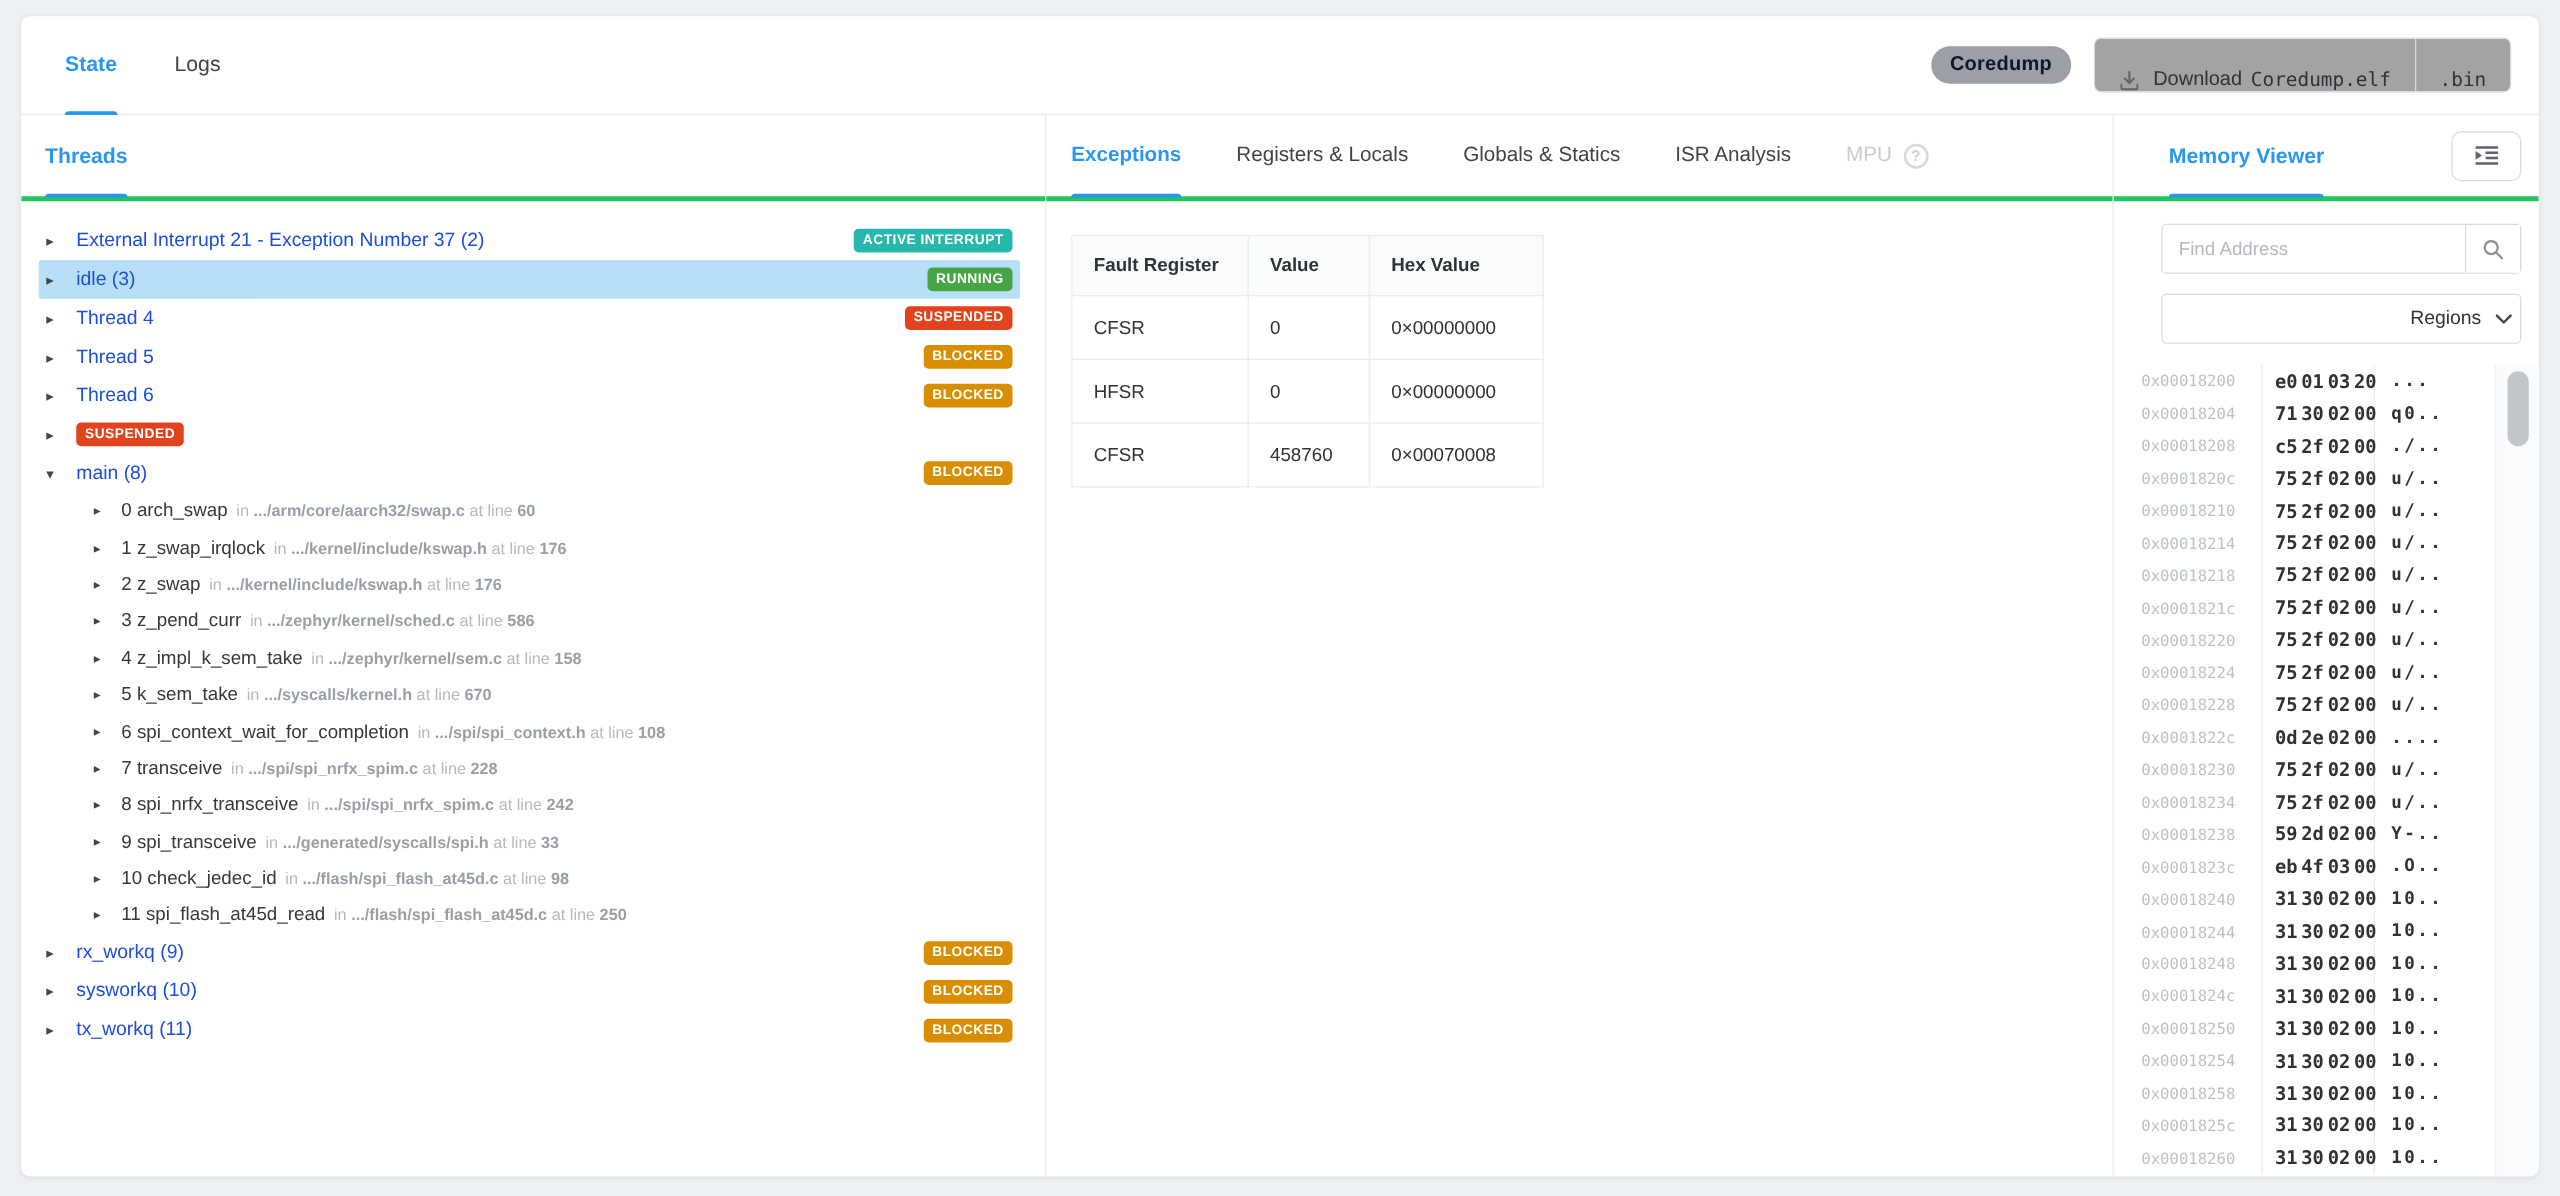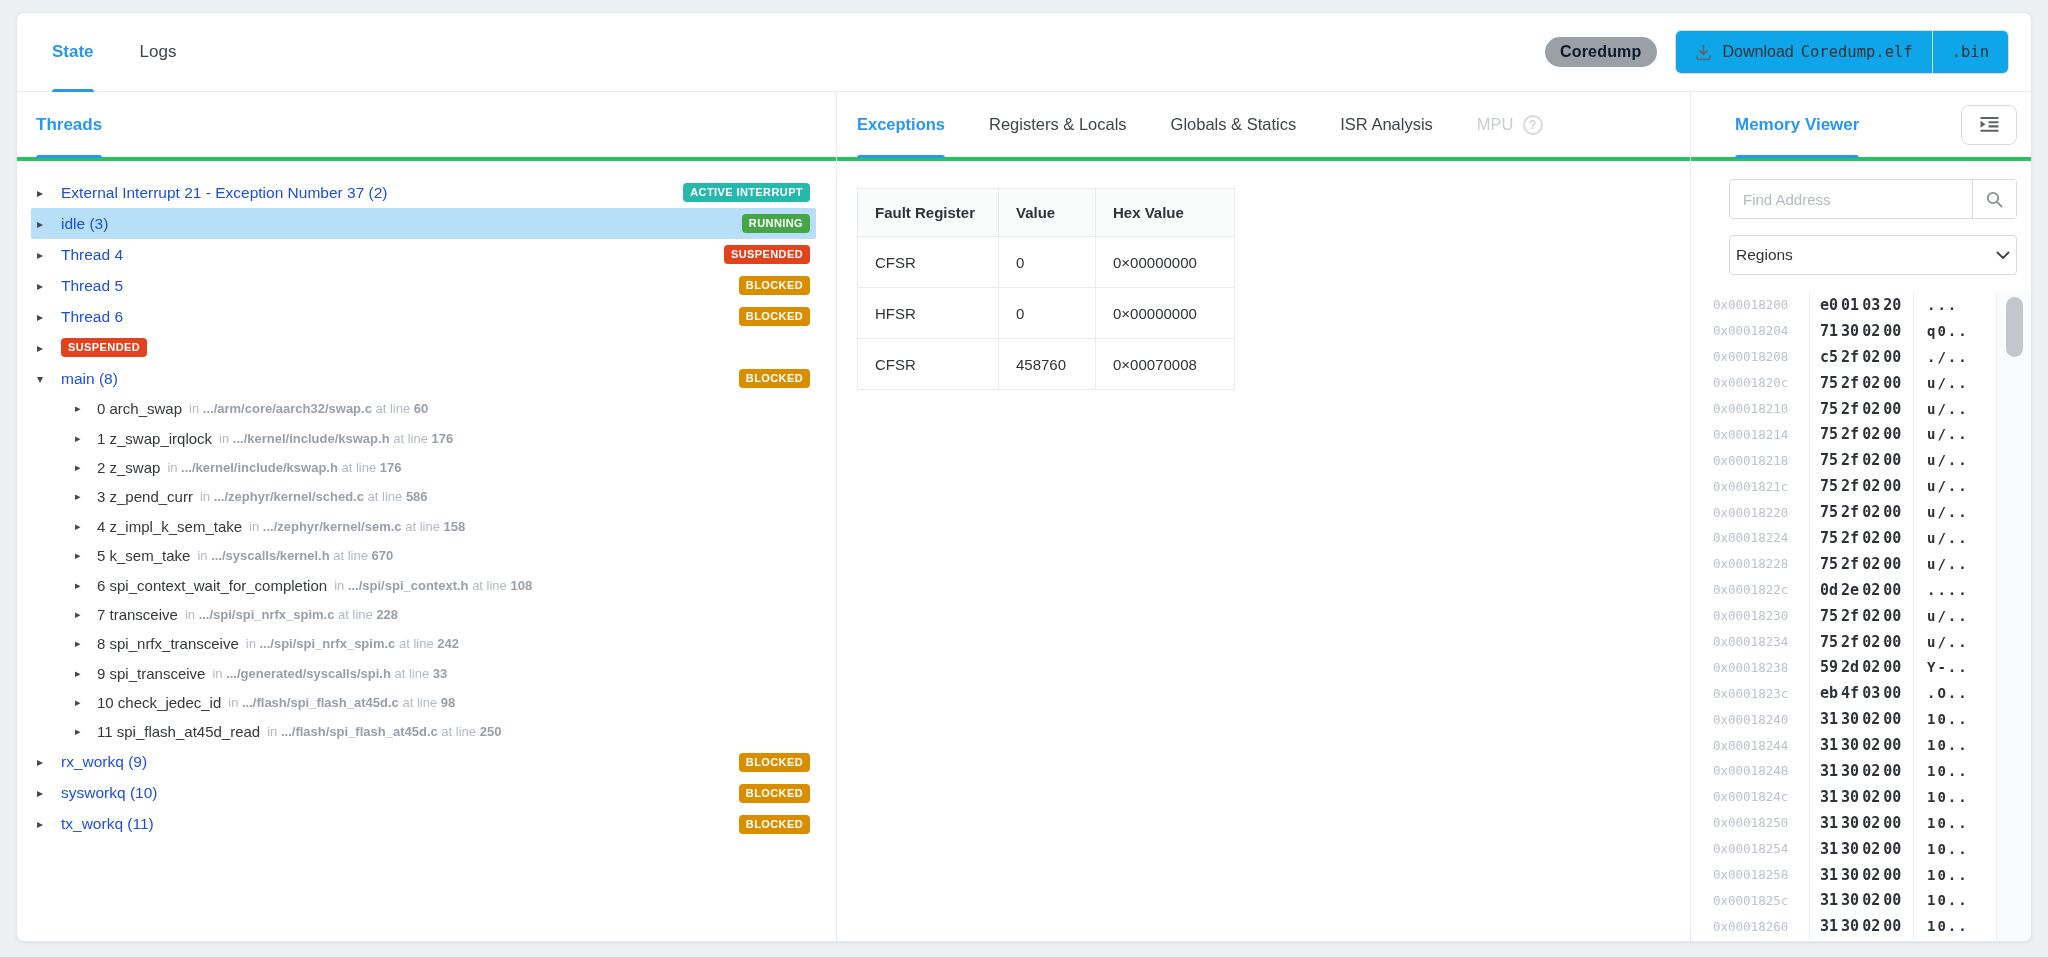--- a/index.html
+++ b/index.html
@@ -11,21 +11,21 @@
   
   .topbar{height:79px;border-bottom:1px solid #e9ebee;display:flex;align-items:center;justify-content:space-between;
           padding:0 22px 0 35px;box-sizing:border-box}
   .top-tabs{display:flex;gap:46px;height:100%}
   .top-tab{position:relative;display:flex;align-items:center;font-size:17px;font-weight:500;color:#3f4447;cursor:pointer}
   .top-tab.active{color:var(--accent);font-weight:700}
   .top-tab.active::after{content:"";position:absolute;left:0;right:0;bottom:-1px;height:3px;background:var(--accent);border-radius:3px 3px 0 0}
   .topbar-right{display:flex;align-items:center;gap:18px}
   .pill{color:#0f172a;font-size:16px;font-weight:700;padding:6px 15px;border-radius:999px;letter-spacing:.2px}
   .btn-group{display:flex;border:1px solid #d8dbde;border-radius:6px;overflow:hidden;background:#fff}
-  .btn{display:flex;align-items:center;gap:11px;padding:0 19px;height:42px;background:#0ea5e9;border:none;font-size:16px;
+  .btn{display:flex;align-items:flex-end;gap:11px;padding:0 19px;height:42px;background:#a3a3a3;border:none;font-size:16px;
        color:#2f3337;cursor:pointer;font-family:"Liberation Sans",sans-serif}
   .btn.mono{font-family:"DejaVu Sans Mono",monospace;font-size:15.5px}
   .btn + .btn{border-left:1px solid #d8dbde}
   .btn .mono{font-size:15.5px}
 
   
   .content{display:flex;height:851px}
   .panel-header{height:69px;border-bottom:4px solid #22c55e;display:flex;align-items:center;box-sizing:border-box}
   .panel-title{position:relative;height:100%;display:flex;align-items:center;font-size:17px;font-weight:700;color:var(--accent)}
   .panel-title::after{content:"";position:absolute;left:0;right:0;bottom:-1px;height:3px;background:var(--accent);border-radius:3px 3px 0 0}
@@ -62,28 +62,28 @@
 
   
   .memory-panel{width:340px;position:relative;box-sizing:border-box}
   .memory-panel .panel-header{padding:0 14px 0 44px;justify-content:space-between}
   .icon-btn{width:56px;height:40px;border:1px solid #d8dbde;border-radius:8px;background:#fff;display:flex;align-items:center;justify-content:center;cursor:pointer}
   .find-row{position:absolute;left:38px;right:14px;top:87px;height:40px;border:1px solid #d8dbde;border-radius:4px;display:flex;box-sizing:border-box;background:#fff}
   .find-row input{flex:1;min-width:0;border:none;outline:none;padding:0 13px;font-size:15px;color:#3f4447;font-family:"Liberation Sans",sans-serif;background:transparent}
   .find-row input::placeholder{color:#b4bac0}
   .search-btn{width:44px;border:none;border-left:1px solid #d8dbde;background:#fff;display:flex;align-items:center;justify-content:center;cursor:pointer}
   .regions-btn{position:absolute;left:38px;right:14px;top:143px;height:40px;border:1px solid #d8dbde;border-radius:4px;background:#fff;
-               display:flex;align-items:center;justify-content:space-between;gap:11px;font-size:15.5px;color:#2f3337;cursor:pointer;font-family:"Liberation Sans",sans-serif}
+               display:flex;align-items:center;justify-content:flex-end;gap:11px;font-size:15.5px;color:#2f3337;cursor:pointer;font-family:"Liberation Sans",sans-serif}
   .mem-track{position:absolute;right:0;top:200px;bottom:0;width:34px;background:#fafbfc;border-left:1px solid #eef0f2}
   .mem-thumb{position:absolute;right:8px;top:5px;width:17px;height:60px;background:#c3c7cb;border-radius:9px;cursor:pointer}
   .mem-table{position:absolute;left:14px;top:200px}
   .mem-row{display:flex;align-items:stretch;height:25.9px}
   .mem-addr{width:104px;display:flex;align-items:center;padding-left:8px;box-sizing:border-box;
             font-family:"DejaVu Sans Mono",monospace;font-size:12.5px;color:#bcc2c9}
-  .mem-hex{width:105px;display:flex;align-items:center;padding-left:10px;box-sizing:border-box;border-left:1px solid #e9ebee;border-right:1px solid #e9ebee;
+  .mem-hex{width:91px;display:flex;align-items:center;padding-left:10px;box-sizing:border-box;border-left:1px solid #e9ebee;border-right:1px solid #e9ebee;
            font-family:"DejaVu Sans Mono",monospace;font-size:15px;font-weight:700;color:#2e3236}
   .mem-hex .byte{margin-right:3px}
   .mem-ascii{width:83px;display:flex;align-items:center;padding-left:13px;box-sizing:border-box;
              font-family:"DejaVu Sans Mono",monospace;font-size:14px;font-weight:700;color:#2e3236;letter-spacing:2px}
 </style>
 </head>
 <body>
 
 <div class="card">
 

